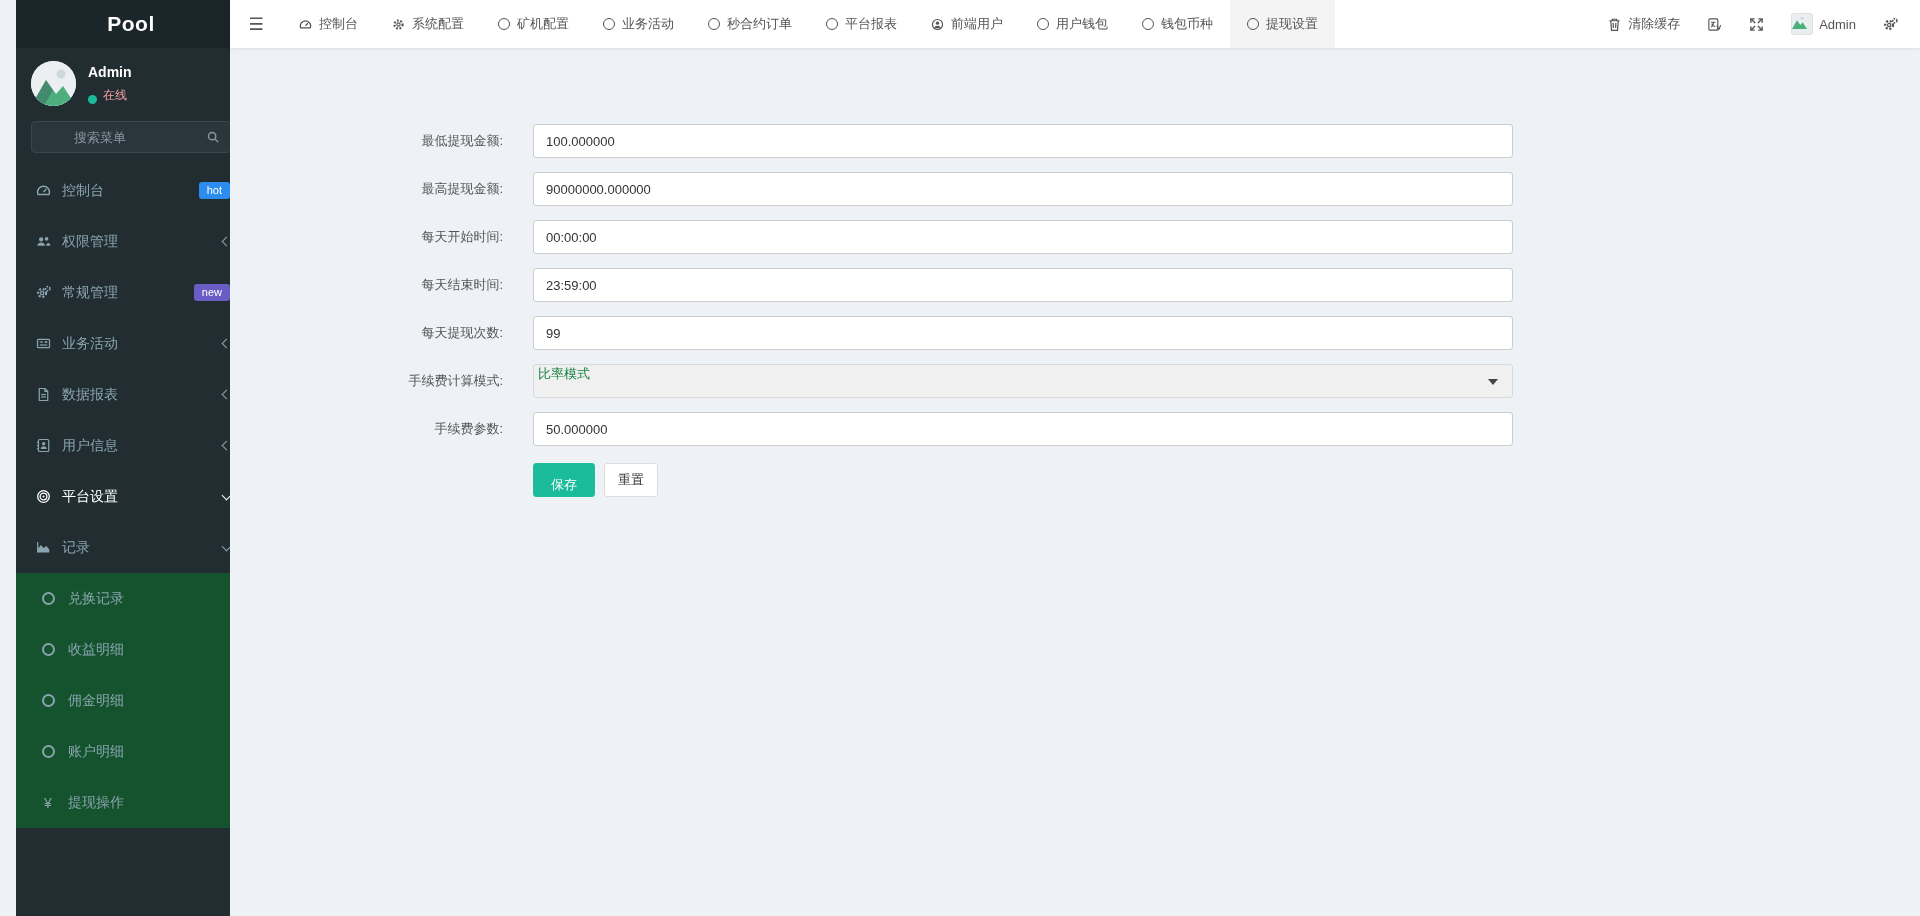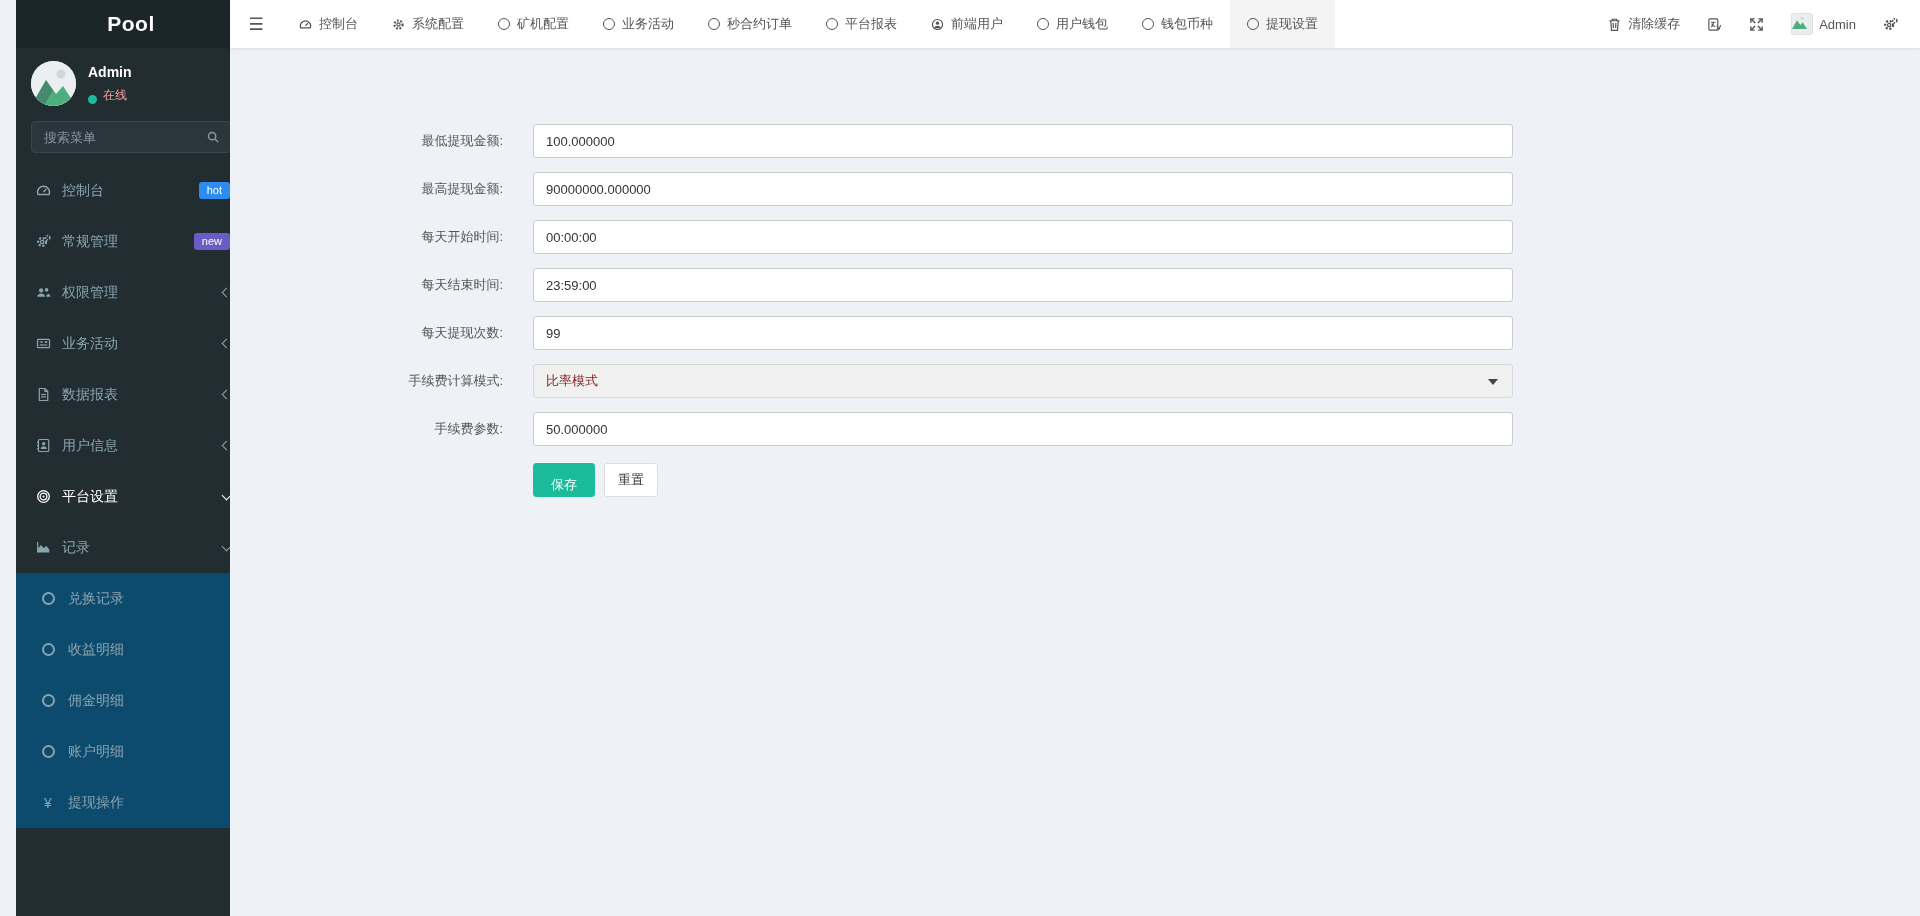--- a/index.html
+++ b/index.html
@@ -15,35 +15,35 @@
           color:#fff; font-size:21px; font-weight:bold; letter-spacing:.5px; }
   .user-panel { display:flex; align-items:center; gap:12px; padding:13px 15px 9px; }
   .avatar45 { width:45px; height:45px; border-radius:50%; overflow:hidden; flex:none; background:#e8edf0; }
   .avatar45 svg, .avatar22 svg { display:block; width:100%; height:100%; }
   .uname { color:#fff; font-weight:bold; font-size:14px; margin-bottom:7px; }
   .ustatus { font-size:12px; color:#fca5a5; display:flex; align-items:flex-end; gap:6px; }
   .dot { width:9px; height:9px; border-radius:50%; background:#1abc9c; }
   .search { margin:6px 15px 12px; height:32px; background:#2b363c; border:1px solid #39464d; border-radius:4px;
             display:flex; align-items:center; padding:0 10px; }
   .search input { flex:1; background:transparent; border:none; outline:none; color:#b9c7ce; font-size:13px;
-                  font-family:inherit; min-width:0; }
+                  font-family:inherit; min-width:0;margin-left:30px; }
   .search input::placeholder { color:#8596a0; }
   .search .mag { color:#8596a0; flex:none; display:flex; }
   .menu { margin-top:8px; }
   .m-item { height:51px; display:flex; align-items:center; padding:0 16px; font-size:14px; cursor:pointer; color:#8aa4af; }
   .m-item.active { color:#fff; }
   .mi { width:22px; margin-right:8px; display:flex; justify-content:center; align-items:center; flex:none; }
   .mi svg { width:15px; height:15px; }
   .badge { margin-left:auto; font-size:11px; font-weight:normal; color:#fff; padding:2px 8px; border-radius:3px; line-height:1.2; }
   .b-hot { background:#2d8cf0; }
   .b-new { background:#6a5cc5; }
   .chev { margin-left:auto; width:7px; height:7px; border-right:1.6px solid currentColor; border-bottom:1.6px solid currentColor; flex:none; }
   .chev-left { transform:rotate(135deg); }
   .chev-down { transform:rotate(45deg); margin-top:-3px; }
-  .submenu { background:#0c4a6e; }
+  .submenu { background:#14532d; }
   .s-item { height:51px; display:flex; align-items:center; padding:0 16px 0 22px; font-size:14px; color:#8aa4af; cursor:pointer; }
   .s-item .mi { width:20px; margin-right:10px; }
   .i-circle-o { width:13px; height:13px; border:2px solid currentColor; border-radius:50%; }
   .yen { font-size:14px; }
   
   .topbar { position:absolute; left:230px; top:0; right:0; height:48px; background:#fff;
             display:flex; align-items:stretch; box-shadow:0 1px 3px rgba(0,0,0,.08); z-index:2; }
   .burger { width:52px; display:flex; align-items:center; justify-content:center; font-size:17px; color:#555; cursor:pointer; }
   .tabs { display:flex; }
   .tab { display:flex; align-items:center; gap:7px; padding:0 17px; font-size:13px; color:#555; cursor:pointer; white-space:nowrap; }
@@ -55,22 +55,22 @@
   .tr-item svg { width:15px; height:15px; }
   .avatar22 { width:22px; height:22px; border-radius:3px; overflow:hidden; border:1px solid #e0e0e0; background:#e8edf0; flex:none; }
   
   .content { position:absolute; left:230px; top:48px; right:0; bottom:0; background:#eef1f5; }
   .form { padding-top:76px; }
   .frow { display:flex; align-items:center; margin-bottom:14px; }
   .flabel { width:273px; text-align:right; font-size:13px; color:#555; flex:none; }
   .fctrl { margin-left:30px; width:980px; height:34px; }
   input.fctrl { background:#fff; border:1px solid #ccc; border-radius:3px; padding:0 12px; font-size:13px; color:#333;
                 outline:none; font-family:inherit; }
-  .fselect { background:#f0f0f0; border:1px solid #d9d9d9; border-radius:3px; display:flex; align-items:center;
-             padding:0 12px; font-size:13px; color:#7f1d1d; position:relative; cursor:pointer; }
+  .fselect { background:#f0f0f0; border:1px solid #d9d9d9; border-radius:3px; display:flex; align-items:flex-start;
+             padding:0 4px; font-size:13px; color:#15803d; position:relative; cursor:pointer; }
   .caret { position:absolute; right:14px; top:14px; width:0; height:0;
            border-left:5px solid transparent; border-right:5px solid transparent; border-top:6px solid #444; }
   .btn-row { margin-left:303px; margin-top:17px; display:flex; gap:9px; }
   .btn { height:34px; border-radius:3px; font-size:13px; cursor:pointer; font-family:inherit; }
   .btn-save { background:#1abc9c; color:#fff; border:1px solid #1abc9c; padding:12px 17px; }
   .btn-reset { background:#fff; color:#333; border:1px solid #dcdcdc; padding:0 13px;text-align:center; }
 </style>
 </head>
 <body>
 
@@ -111,40 +111,40 @@
           <svg viewBox="0 0 16 16" fill="none" stroke="currentColor" stroke-width="1.6">
             <path d="M2.2 12.2a6.3 6.3 0 1 1 11.6 0z"></path>
             <line x1="8" y1="9.5" x2="11" y2="6.5"></line>
           </svg>
         </span>
       <span>控制台</span>
       <span class="badge b-hot">hot</span>
     </div>
     <div class="m-item">
       <span class="mi">
-          <svg viewBox="0 0 16 16" fill="none" stroke="currentColor">
-            <circle cx="6.5" cy="8.5" r="4.2" stroke-width="2.4" stroke-dasharray="2.2 1.8"></circle>
-            <circle cx="6.5" cy="8.5" r="1.7" stroke-width="1.3"></circle>
-            <circle cx="12.6" cy="4" r="2.2" stroke-width="1.8" stroke-dasharray="1.5 1.2"></circle>
-          </svg>
-        </span>
-      <span>常规管理</span>
-      <span class="badge b-new">new</span>
-    </div>
-    <div class="m-item">
-      <span class="mi">
           <svg viewBox="0 0 16 16" fill="currentColor">
             <circle cx="5.5" cy="5.8" r="2.3"></circle>
             <path d="M1.3 12.6c0-2.3 1.9-3.6 4.2-3.6s4.2 1.3 4.2 3.6z"></path>
             <circle cx="11.3" cy="5.2" r="1.9"></circle>
             <path d="M10.9 12.6c0-1.9 1-3.1 2.4-3.1 1.2 0 1.9.9 1.9 3.1z"></path>
           </svg>
         </span>
       <span>权限管理</span>
       <span class="chev chev-left"></span>
+    </div>
+    <div class="m-item">
+      <span class="mi">
+          <svg viewBox="0 0 16 16" fill="none" stroke="currentColor">
+            <circle cx="6.5" cy="8.5" r="4.2" stroke-width="2.4" stroke-dasharray="2.2 1.8"></circle>
+            <circle cx="6.5" cy="8.5" r="1.7" stroke-width="1.3"></circle>
+            <circle cx="12.6" cy="4" r="2.2" stroke-width="1.8" stroke-dasharray="1.5 1.2"></circle>
+          </svg>
+        </span>
+      <span>常规管理</span>
+      <span class="badge b-new">new</span>
     </div>
     <div class="m-item">
       <span class="mi">
           <svg viewBox="0 0 16 16" fill="none" stroke="currentColor" stroke-width="1.3">
             <rect x="1.6" y="3.6" width="12.8" height="8.8" rx="1"></rect>
             <line x1="4" y1="6.4" x2="7.5" y2="6.4"></line>
             <line x1="4" y1="9.6" x2="12" y2="9.6"></line>
             <rect x="9.3" y="5.6" width="2.8" height="1.8" fill="currentColor" stroke="none"></rect>
           </svg>
         </span>

